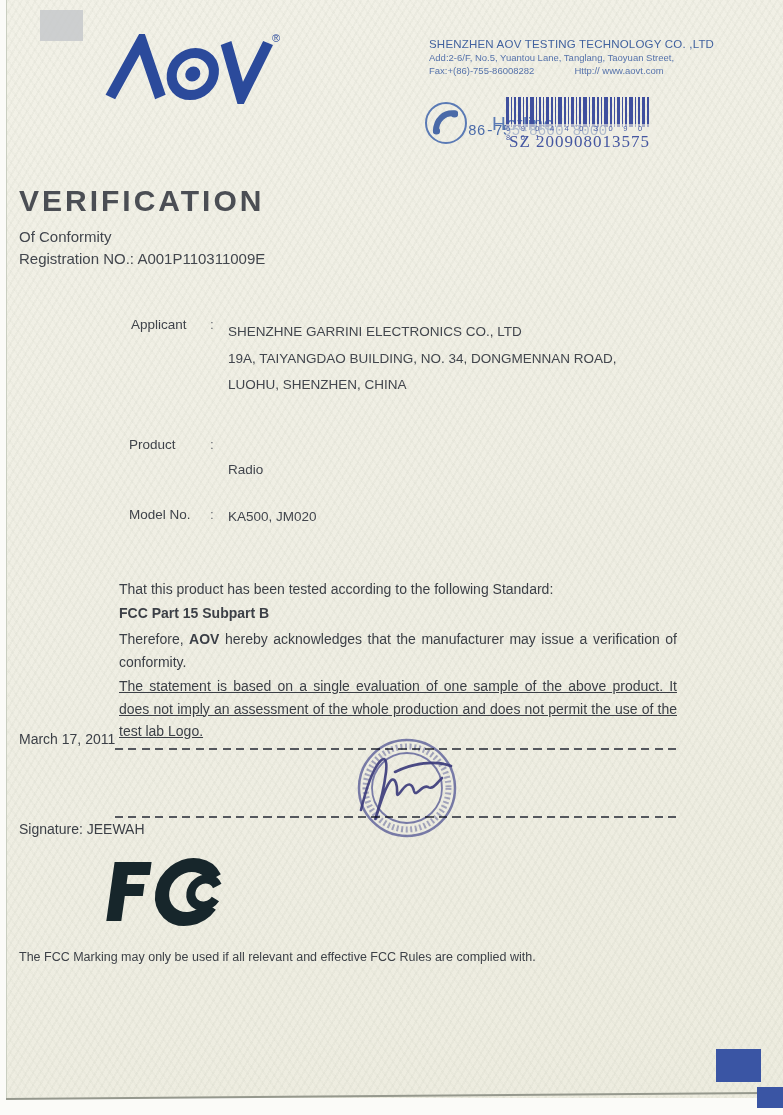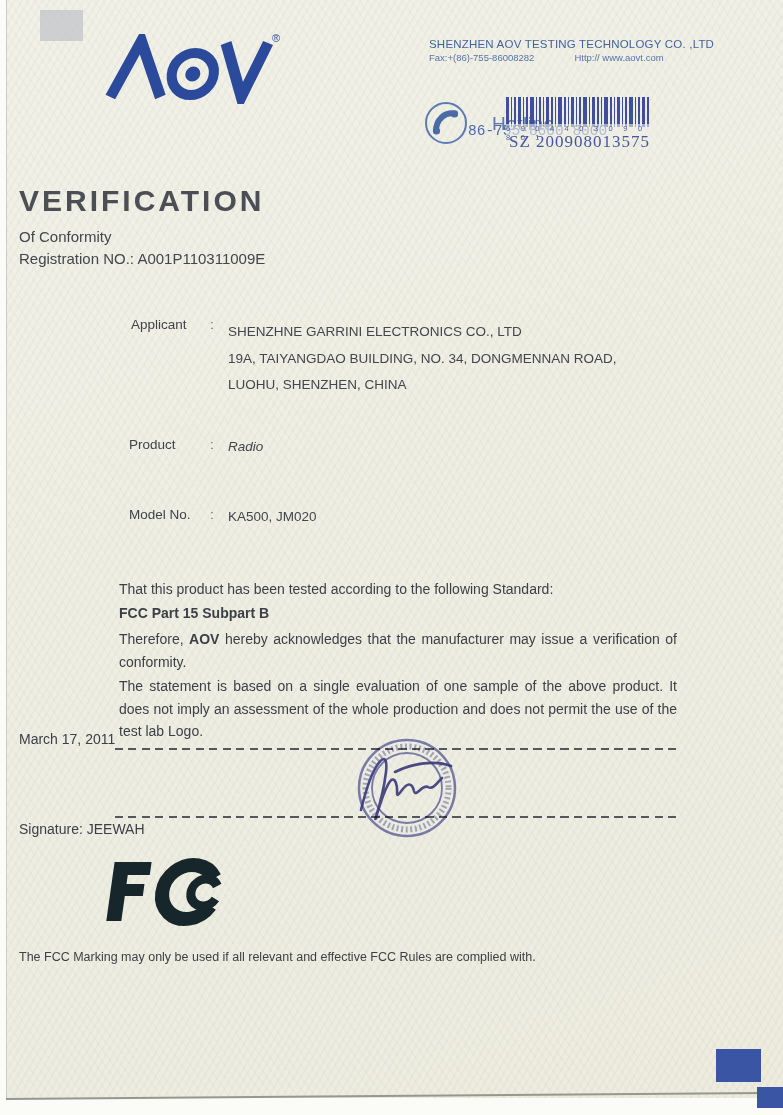--- a/index.html
+++ b/index.html
@@ -33,20 +33,21 @@
           <circle cx="88" cy="40" r="21" stroke-width="10"></circle>
           <circle cx="88" cy="40" r="7.5" fill="#2b4a9b" stroke="none"></circle>
           <path d="M118 9 L139 63 L160 9" stroke-width="11"></path>
         </g>
       </svg>
       <span class="abs" style="right:-4px;top:-2px;font-size:11px;color:#2b4a9b;">®</span>
     </div>
 
     <div class="abs" style="left:422px;top:38px;width:296px;">
       <div style="font-size:11.5px;color:#41629f;letter-spacing:.2px;margin-bottom:2px;">SHENZHEN AOV TESTING TECHNOLOGY CO. ,LTD</div>
+      <div style="font-size:9.5px;line-height:12.5px;color:#5673ab;">Add:2-6/F, No.5, Yuantou Lane, Tanglang, Taoyuan Street,</div>
       <div style="font-size:9.5px;line-height:12.5px;color:#5673ab;display:flex;gap:40px;">
         <span>Fax:+(86)-755-86008282</span>
         <span>Http:// www.aovt.com</span>
       </div>
     </div>
 
     <div class="abs" style="left:417px;top:101px;width:44px;height:44px;">
       <svg width="44" height="44" viewBox="0 0 44 44" aria-hidden="true">
         <circle cx="22" cy="22" r="20" fill="none" stroke="#5a7ab5" stroke-width="2"></circle>
         <path d="M12 30 C12 19 20 11 31 12.5" fill="none" stroke="#4a6aa8" stroke-width="6" stroke-linecap="round"></path>
@@ -106,30 +107,30 @@
     <div class="abs lbl" style="left:124px;top:317px;">Applicant</div>
     <div class="abs lbl" style="left:203px;top:317px;color:#6a6e74;">:</div>
     <div class="abs val" style="left:221px;top:319px;width:460px;line-height:26.5px;">
       <div>SHENZHNE GARRINI ELECTRONICS CO., LTD</div>
       <div>19A, TAIYANGDAO BUILDING, NO. 34, DONGMENNAN ROAD,</div>
       <div>LUOHU, SHENZHEN, CHINA</div>
     </div>
 
     <div class="abs lbl" style="left:122px;top:437px;">Product</div>
     <div class="abs lbl" style="left:203px;top:437px;color:#6a6e74;">:</div>
-    <div class="abs val" style="left:221px;top:439px;font-style:italic;">Radio</div>
+    <div class="abs val" style="left:221px;top:462px;">Radio</div>
 
     <div class="abs lbl" style="left:122px;top:507px;">Model No.</div>
     <div class="abs lbl" style="left:203px;top:507px;color:#6a6e74;">:</div>
     <div class="abs val" style="left:221px;top:509px;">KA500, JM020</div>
 
     <div class="abs stmt" style="left:112px;top:578px;width:558px;">That this product has been tested according to the following Standard:</div>
     <div class="abs stmt" style="left:112px;top:602px;width:558px;font-weight:bold;">FCC Part 15 Subpart B</div>
     <div class="abs stmt" style="left:112px;top:628px;width:558px;"><span>Therefore, </span><b>AOV</b><span> hereby acknowledges that the manufacturer may issue a verification of conformity.</span></div>
-    <div class="abs stmt" style="left:112px;top:675px;width:558px;">The statement is based on a single evaluation of one sample of the above product. It does not imply an assessment of the whole production and does not permit the use of the test lab Logo.</div>
+    <div class="abs stmt" style="left:112px;top:675px;width:558px;text-decoration:underline;">The statement is based on a single evaluation of one sample of the above product. It does not imply an assessment of the whole production and does not permit the use of the test lab Logo.</div>
 
     <div class="abs ctr" style="top:731px;font-size:14px;color:#3b3f46;z-index:2;">March 17, 2011</div>
     <div class="abs dash" style="left:108px;top:748px;width:562px;z-index:1;"></div>
 
     <div class="abs" style="left:338px;top:726px;width:124px;height:124px;z-index:3;mix-blend-mode:multiply;">
       <svg width="124" height="124" viewBox="0 0 124 124" aria-hidden="true">
         <circle cx="62" cy="62" r="48" fill="none" stroke="#6165ae" stroke-width="2.5" opacity=".8"></circle>
         <circle cx="62" cy="62" r="35" fill="none" stroke="#6165ae" stroke-width="1.8" opacity=".8"></circle>
         <circle cx="62" cy="62" r="41.5" fill="none" stroke="#6165ae" stroke-width="6" stroke-dasharray="2 2.6" opacity=".5"></circle>
         <g fill="none" stroke="#3e3e8c" stroke-width="2.6" stroke-linecap="round" opacity=".9">

